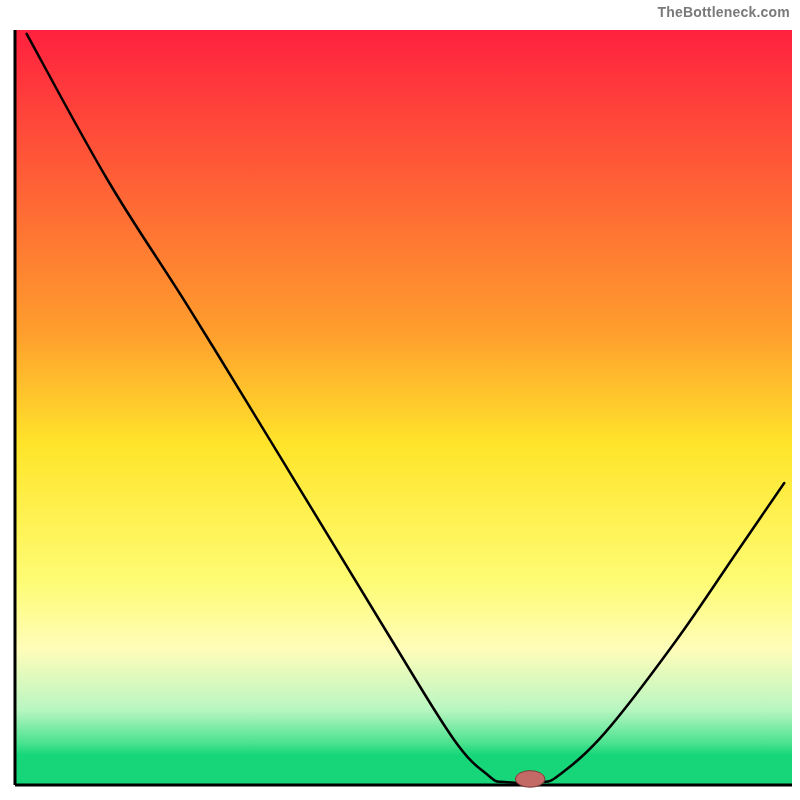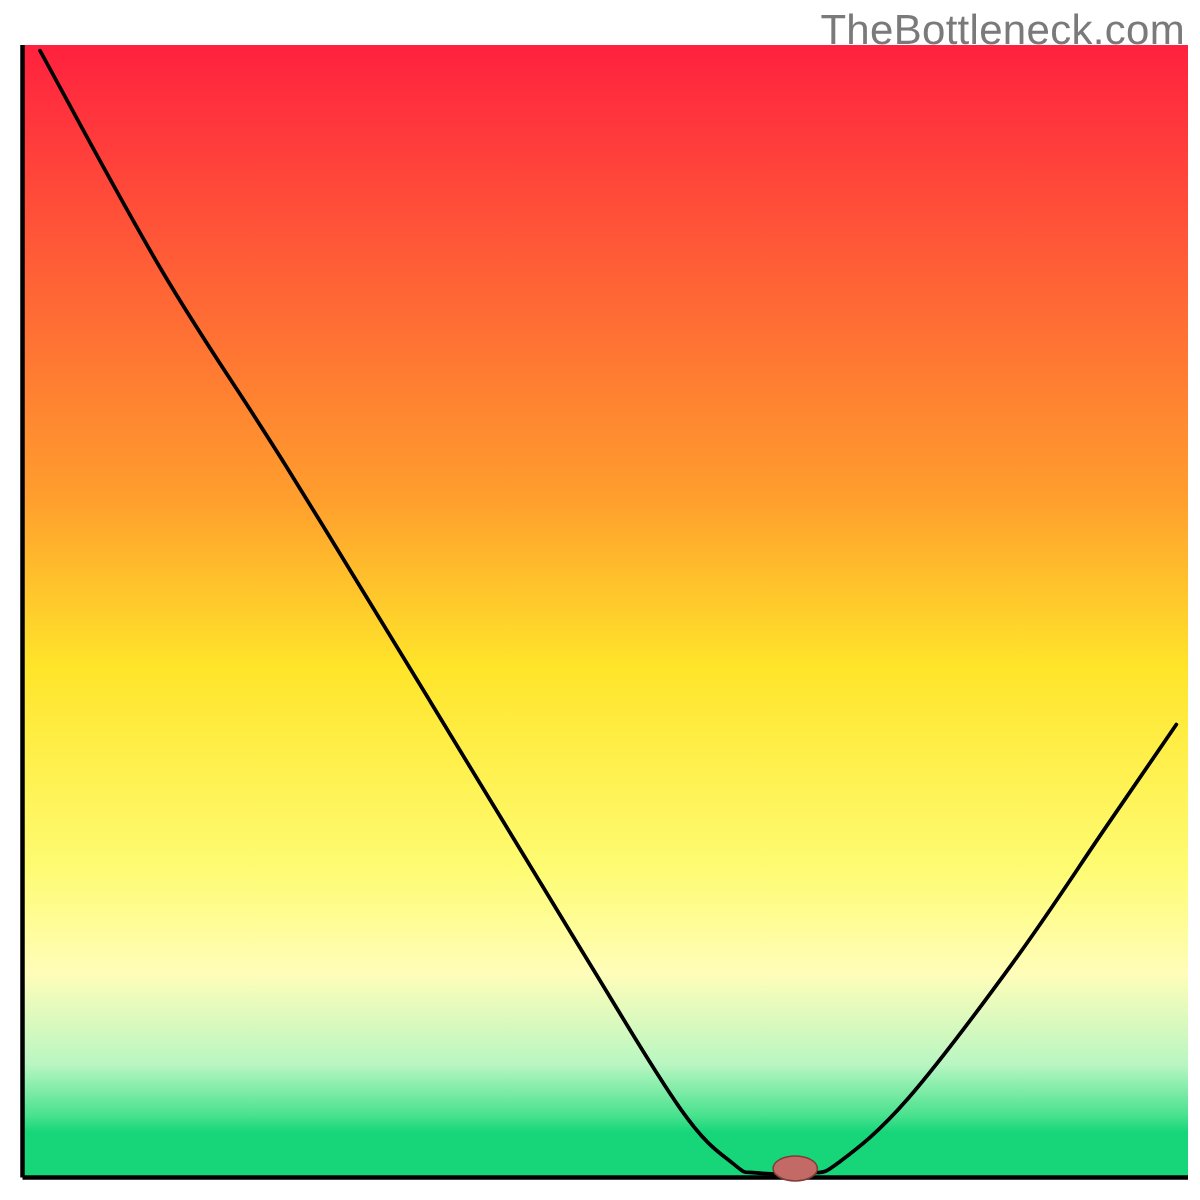--- a/index.html
+++ b/index.html
@@ -13,22 +13,22 @@
   .chart-container {
     position: relative;
     width: 800px;
     height: 800px;
     background: #ffffff;
   }
   .attribution {
     position: absolute;
     top: 4px;
     right: 10px;
-    font-size: 28px;
-    font-weight: 400;
+    font-size: 14px;
+    font-weight: 700;
     color: #7a7a7a;
     letter-spacing: 0.2px;
   }
   svg.plot {
     position: absolute;
     left: 0;
     top: 0;
   }
 </style>
 </head>

